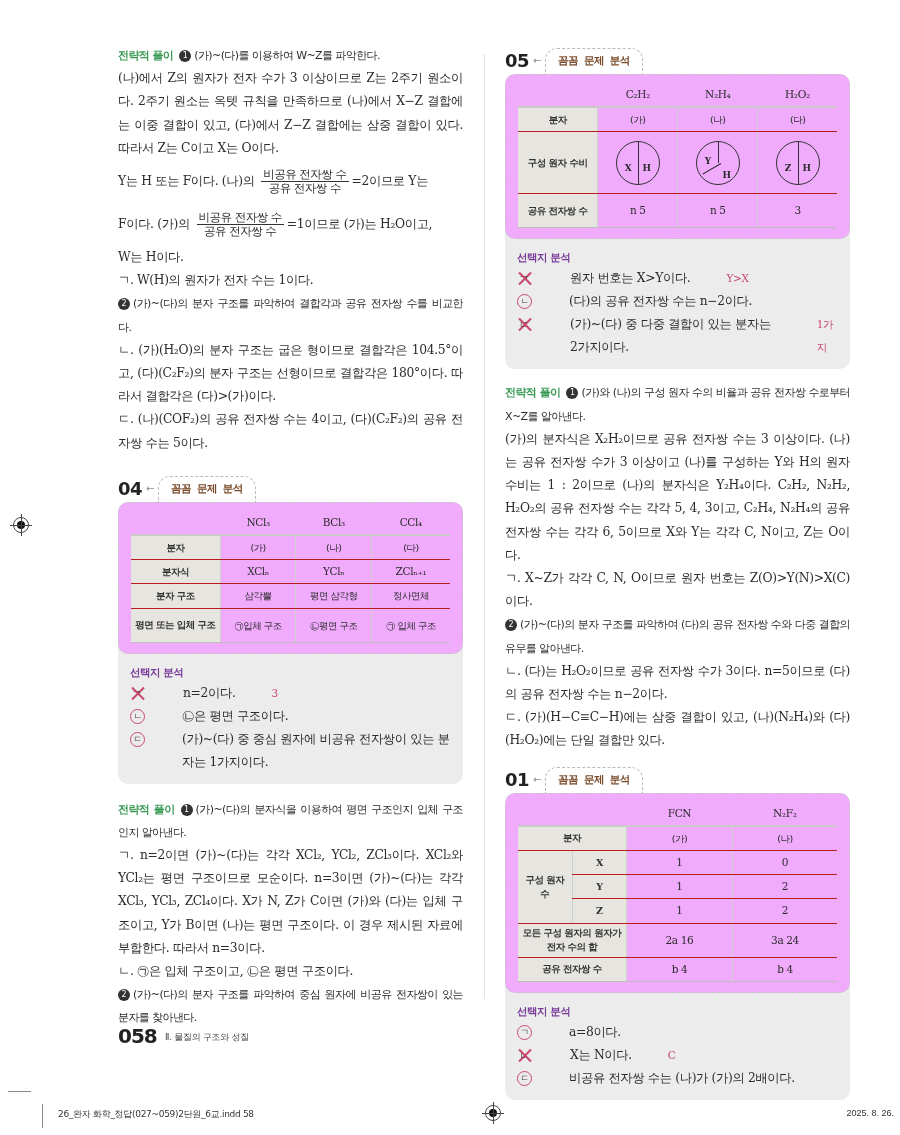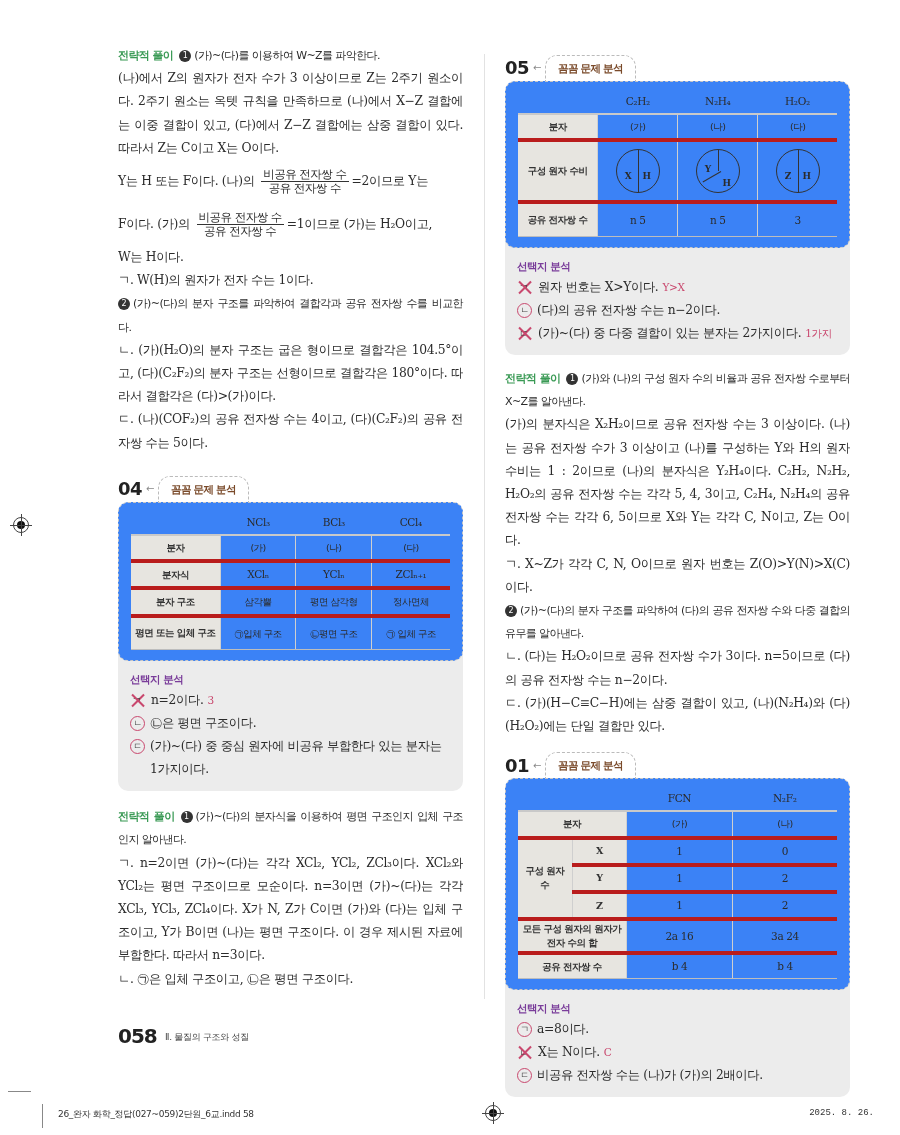--- a/index.html
+++ b/index.html
@@ -18,55 +18,55 @@
   .frac { display: inline-block; vertical-align: middle; text-align: center; font-size: 11.5px; line-height: 13px; margin: 8px 3px; font-family: "DejaVu Sans", sans-serif; letter-spacing: -0.5px; }
   .frac .top { display: block; border-bottom: 1px solid #333; padding: 0 2px; }
   .frac .bot { display: block; padding: 0 2px; }
   .frac-line { line-height: 30px; display: block; }
 
   
   .prob { position: relative; margin-top: 18px; }
   .prob-head { display: flex; align-items: center; height: 26px; }
   .prob-num { font-family: "DejaVu Sans", "Liberation Sans", sans-serif; font-weight: bold; font-size: 18px; letter-spacing: -0.5px; color: #222; }
   .prob-arrow { margin: 0 4px 0 4px; font-family: "DejaVu Sans", sans-serif; font-size: 10px; color: #888; }
-  .prob-tag { border: 1px dashed #bbb; border-radius: 12px 12px 0 0; border-bottom: none; padding: 1px 12px; font-family: Liberation Sans, sans-serif; font-size: 10.5px; font-weight: bold; color: #7a4a2a; letter-spacing: -0.5px; background: #fff; }
-  .prob-box { border: 1px dashed #c6c6c6; border-radius: 10px; padding: 8px 12px 10px 12px; background: #3b82f6; position: relative; z-index: 2; }
+  .prob-tag { border: 1px dashed #bbb; border-radius: 12px 12px 0 0; border-bottom: none; padding: 1px 12px; font-family: Liberation Mono, monospace; font-size: 10.5px; font-weight: bold; color: #7a4a2a; letter-spacing: -0.5px; background: #fff; }
+  .prob-box { border: 1px dashed #c6c6c6; border-radius: 10px; padding: 8px 12px 10px 12px; background: #f0abfc; position: relative; z-index: 2; }
   .choice-box { background: #ececec; border-radius: 0 0 10px 10px; margin-top: -8px; padding: 16px 12px 10px 12px; position: relative; z-index: 1; }
   .choice-title { font-family: "DejaVu Sans", sans-serif; color: #7a3d9a; font-weight: bold; font-size: 10.5px; letter-spacing: -0.5px; line-height: 20px; }
-  .choice { display: flex; align-items: flex-start; font-size: 12.3px; line-height: 23px; }
+  .choice { display: flex; align-items: flex-start; font-size: 12.3px; line-height: 23px; gap: 32px; }
   .marker { display: inline-block; width: 15px; height: 15px; border: 1.3px solid #c9486e; border-radius: 50%; font-family: "DejaVu Sans", sans-serif; font-size: 9px; line-height: 13px; text-align: center; color: #444; margin: 4px 5px 0 0; flex: 0 0 auto; }
   .xmark { display: inline-block; width: 16px; height: 16px; position: relative; margin: 3px 5px 0 0; flex: 0 0 auto; }
   .xmark::before, .xmark::after { content: ""; position: absolute; left: 7px; top: 0; width: 2.2px; height: 17px; background: #c9486e; }
   .xmark::before { transform: rotate(45deg); }
   .xmark::after { transform: rotate(-45deg); }
   .xmark span { position: absolute; left: 2px; top: -3px; font-family: "DejaVu Sans", sans-serif; font-size: 10px; color: #444; }
   .corr { color: #c9486e; font-size: 10.5px; margin-left: 4px; }
 
   table.t { width: 100%; border-collapse: collapse; font-size: 10.5px; }
-  table.t td { border-bottom: 4px solid #b91c1c; border-left: 1px solid #cfcfcf; text-align: center; height: 20px; padding: 0 2px; }
+  table.t td { border-bottom: 1px solid #b91c1c; border-left: 1px solid #cfcfcf; text-align: center; height: 20px; padding: 0 2px; }
   table.t td:first-child { border-left: none; }
   table.t tr.top-row td { border-bottom: 2px solid #c9c9c9; border-left: none; font-size: 10.5px; height: 20px; }
   table.t td.hd { background: #e7e5e0; font-family: "DejaVu Sans", sans-serif; font-weight: bold; font-size: 9.5px; letter-spacing: -0.5px; color: #333; line-height: 14px; }
   table.t td.kor { font-family: "DejaVu Sans", sans-serif; font-size: 9.5px; letter-spacing: -0.5px; }
   table.t tr:last-child td { border-bottom: 1px solid #bdbdbd; }
 
   .circle { display: inline-block; width: 44px; height: 44px; border: 1px solid #333; border-radius: 50%; position: relative; vertical-align: middle; font-size: 9px; font-weight: bold; }
   .circle .vl { position: absolute; left: 21px; top: 0; width: 1px; height: 42px; background: #333; }
   .circle .l { position: absolute; left: 8px; top: 15px; }
   .circle .r { position: absolute; right: 8px; top: 15px; }
   .circle .vl2 { position: absolute; left: 21px; top: 0; width: 1px; height: 21px; background: #333; }
   .circle .diag { position: absolute; left: 3px; top: 21px; width: 21px; height: 1px; background: #333; transform-origin: right center; transform: rotate(-30deg); }
 
   .pagenum { position: absolute; left: 118px; top: 1024px; font-family: "DejaVu Sans", sans-serif; font-size: 20px; font-weight: bold; letter-spacing: -1px; color: #222; }
   .pagechap { position: absolute; left: 165px; top: 1031px; font-family: "DejaVu Sans", sans-serif; font-size: 9px; color: #444; letter-spacing: -0.3px; }
   .divider { position: absolute; top: 54px; left: 484px; width: 1px; height: 945px; background: #e2e2e2; }
   .crop-h { position: absolute; left: 8px; top: 1091px; width: 23px; height: 1px; background: #888; }
   .crop-v { position: absolute; left: 42px; top: 1104px; width: 1px; height: 24px; background: #888; }
   .slug { position: absolute; left: 58px; top: 1108px; font-family: "DejaVu Sans", sans-serif; font-size: 9px; color: #333; letter-spacing: -0.3px; }
-  .slug-date { position: absolute; right: 26px; top: 1108px; font-family: Liberation Mono, monospace; font-size: 9px; color: #333; }
+  .slug-date { position: absolute; right: 6px; top: 1108px; font-family: Liberation Sans, sans-serif; font-size: 9px; color: #333; }
   .reg { position: absolute; width: 16px; height: 16px; border-radius: 50%; border: 1px solid #444; }
   .reg::before { content: ""; position: absolute; left: 3px; top: 3px; width: 8px; height: 8px; border-radius: 50%; background: #111; }
   .reg::after { content: ""; position: absolute; left: -4px; top: 7px; width: 22px; height: 1px; background: #444; }
   .reg .v { position: absolute; left: 7px; top: -4px; width: 1px; height: 22px; background: #444; }
 </style>
 </head>
 <body>
 
 <div class="divider"></div>
 
@@ -141,36 +141,39 @@
           </span>
         <span>n=2이다.</span>
           <span class="corr">3</span>
       </div>
       <div class="choice">
         <span class="marker">ㄴ</span>
         <span>㉡은 평면 구조이다.</span>
       </div>
       <div class="choice">
         <span class="marker">ㄷ</span>
-        <span>(가)~(다) 중 중심 원자에 비공유 부합한다 있는 분자는 1가지이다.</span>
+        <span>(가)~(다) 중 중심 원자에 비공유 전자쌍이 있는 분자는 1가지이다.</span>
       </div>
     </div>
   </div>
 
   <div style="height:14px;"></div>
   <div class="p">
     <span class="strat">전략적 풀이</span><span class="num-dot">1</span><span class="sans">(가)~(다)의 분자식을 이용하여 평면 구조인지 입체 구조인지 알아낸다.</span>
   </div>
   <div class="p">ㄱ. n=2이면 (가)~(다)는 각각 XCl₂, YCl₂, ZCl₃이다. XCl₂와 YCl₂는 평면 구조이므로 모순이다. n=3이면 (가)~(다)는 각각 XCl₃, YCl₃, ZCl₄이다. X가 N, Z가 C이면 (가)와 (다)는 입체 구조이고, Y가 B이면 (나)는 평면 구조이다. 이 경우 제시된 자료에 부합한다. 따라서 n=3이다.</div>
   <div class="p">ㄴ. ㉠은 입체 구조이고, ㉡은 평면 구조이다.</div>
+  <div class="p">
+    <span class="num-dot">2</span><span class="sans">(가)~(다)의 분자 구조를 파악하여 중심 원자에 비공유 전자쌍이 있는 분자를 찾아낸다.</span>
+  </div>
 </div>
 
 <div class="col col-right">
 
-  <div class="prob" style="margin-top:11px;">
+  <div class="prob" style="margin-top:4px;">
     <div class="prob-head">
       <span class="prob-num">05</span>
       <span class="prob-arrow">←</span>
       <span class="prob-tag">꼼꼼 문제 분석</span>
     </div>
     <div class="prob-box">
       <table class="t">
         <tbody>
             <tr class="top-row">
           <td style="width:25%;"></td>

